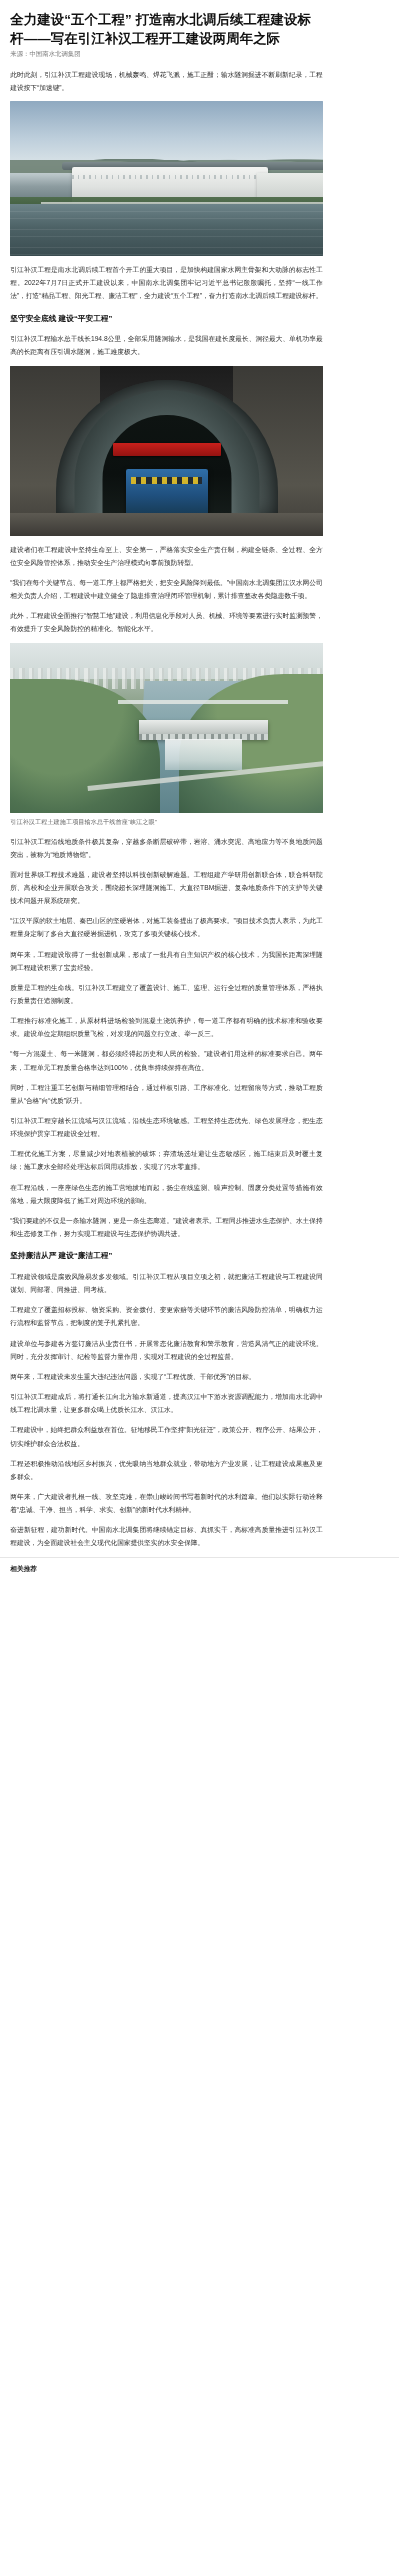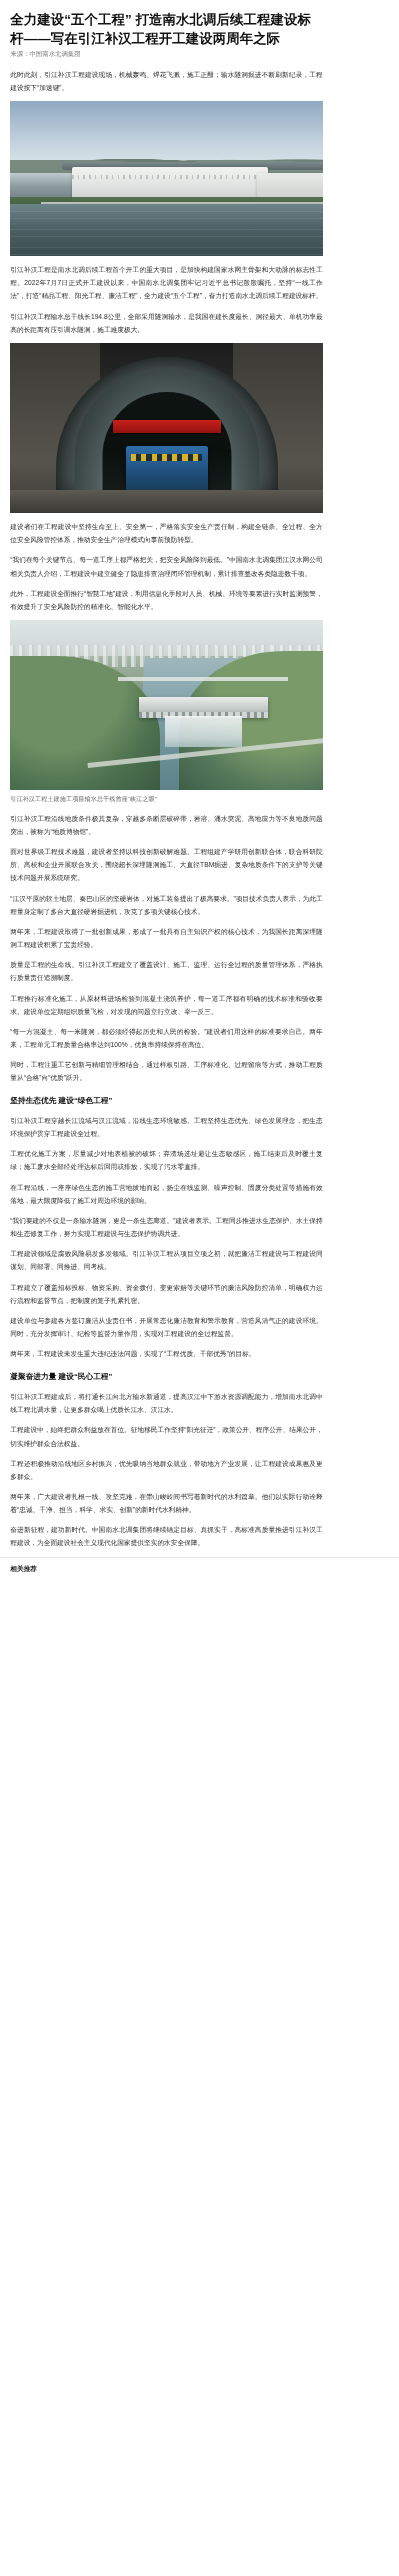--- a/index.html
+++ b/index.html
@@ -261,20 +261,21 @@
       <div class="bldg2"></div>
       <div class="green"></div>
       <div class="plaza"></div>
       <div class="water"></div>
     </div>
     <div class="caption"></div>
   </div>
 
   <p class="body">引江补汉工程是南水北调后续工程首个开工的重大项目，是加快构建国家水网主骨架和大动脉的标志性工程。2022年7月7日正式开工建设以来，中国南水北调集团牢记习近平总书记殷殷嘱托，坚持“一线工作法”，打造“精品工程、阳光工程、廉洁工程”，全力建设“五个工程”，奋力打造南水北调后续工程建设标杆。</p>
 
+  <h2 class="section">坚守安全底线 建设“平安工程”</h2>
   <p class="body">引江补汉工程输水总干线长194.8公里，全部采用隧洞输水，是我国在建长度最长、洞径最大、单机功率最高的长距离有压引调水隧洞，施工难度极大。</p>
 
   <div class="figure">
     <div class="photo p2">
       <div class="wall-l"></div>
       <div class="wall-r"></div>
       <div class="arch"></div>
       <div class="archring"></div>
       <div class="mouth"></div>
       <div class="banner"></div>
@@ -306,32 +307,31 @@
   <p class="body">引江补汉工程沿线地质条件极其复杂，穿越多条断层破碎带，岩溶、涌水突泥、高地应力等不良地质问题突出，被称为“地质博物馆”。</p>
   <p class="body">面对世界级工程技术难题，建设者坚持以科技创新破解难题。工程组建产学研用创新联合体，联合科研院所、高校和企业开展联合攻关，围绕超长深埋隧洞施工、大直径TBM掘进、复杂地质条件下的支护等关键技术问题开展系统研究。</p>
   <p class="body">“江汉平原的软土地层、秦巴山区的坚硬岩体，对施工装备提出了极高要求。”项目技术负责人表示，为此工程量身定制了多台大直径硬岩掘进机，攻克了多项关键核心技术。</p>
   <p class="body">两年来，工程建设取得了一批创新成果，形成了一批具有自主知识产权的核心技术，为我国长距离深埋隧洞工程建设积累了宝贵经验。</p>
 
   <p class="body">质量是工程的生命线。引江补汉工程建立了覆盖设计、施工、监理、运行全过程的质量管理体系，严格执行质量责任追溯制度。</p>
   <p class="body">工程推行标准化施工，从原材料进场检验到混凝土浇筑养护，每一道工序都有明确的技术标准和验收要求。建设单位定期组织质量飞检，对发现的问题立行立改、举一反三。</p>
   <p class="body">“每一方混凝土、每一米隧洞，都必须经得起历史和人民的检验。”建设者们用这样的标准要求自己。两年来，工程单元工程质量合格率达到100%，优良率持续保持在高位。</p>
   <p class="body">同时，工程注重工艺创新与精细管理相结合，通过样板引路、工序标准化、过程留痕等方式，推动工程质量从“合格”向“优质”跃升。</p>
 
-  <h2 class="section">坚持生态优先 建设“绿色工程”</h2>
   <p class="body">引江补汉工程穿越长江流域与汉江流域，沿线生态环境敏感。工程坚持生态优先、绿色发展理念，把生态环境保护贯穿工程建设全过程。</p>
   <p class="body">工程优化施工方案，尽量减少对地表植被的破坏；弃渣场选址避让生态敏感区，施工结束后及时覆土复绿；施工废水全部经处理达标后回用或排放，实现了污水零直排。</p>
   <p class="body">在工程沿线，一座座绿色生态的施工营地拔地而起，扬尘在线监测、噪声控制、固废分类处置等措施有效落地，最大限度降低了施工对周边环境的影响。</p>
   <p class="body">“我们要建的不仅是一条输水隧洞，更是一条生态廊道。”建设者表示。工程同步推进水生态保护、水土保持和生态修复工作，努力实现工程建设与生态保护协调共进。</p>
 
+  <h2 class="section">坚持廉洁从严 建设“廉洁工程”</h2>
   <p class="body">工程建设领域是腐败风险易发多发领域。引江补汉工程从项目立项之初，就把廉洁工程建设与工程建设同谋划、同部署、同推进、同考核。</p>
   <p class="body">工程建立了覆盖招标投标、物资采购、资金拨付、变更索赔等关键环节的廉洁风险防控清单，明确权力运行流程和监督节点，把制度的笼子扎紧扎密。</p>
   <p class="body">建设单位与参建各方签订廉洁从业责任书，开展常态化廉洁教育和警示教育，营造风清气正的建设环境。同时，充分发挥审计、纪检等监督力量作用，实现对工程建设的全过程监督。</p>
   <p class="body">两年来，工程建设未发生重大违纪违法问题，实现了“工程优质、干部优秀”的目标。</p>
 
-  <h2 class="section">凝聚奋进力量 建设“民心工程”</h2>
   <p class="body">引江补汉工程建成后，将打通长江向北方输水新通道，提高汉江中下游水资源调配能力，增加南水北调中线工程北调水量，让更多群众喝上优质长江水、汉江水。</p>
   <p class="body">工程建设中，始终把群众利益放在首位。征地移民工作坚持“阳光征迁”，政策公开、程序公开、结果公开，切实维护群众合法权益。</p>
   <p class="body">工程还积极推动沿线地区乡村振兴，优先吸纳当地群众就业，带动地方产业发展，让工程建设成果惠及更多群众。</p>
   <p class="body">两年来，广大建设者扎根一线、攻坚克难，在崇山峻岭间书写着新时代的水利篇章。他们以实际行动诠释着“忠诚、干净、担当，科学、求实、创新”的新时代水利精神。</p>
   <p class="body">奋进新征程，建功新时代。中国南水北调集团将继续锚定目标、真抓实干，高标准高质量推进引江补汉工程建设，为全面建设社会主义现代化国家提供坚实的水安全保障。</p>
 
 </div>
 
 <div class="footer">相关推荐</div>
 

